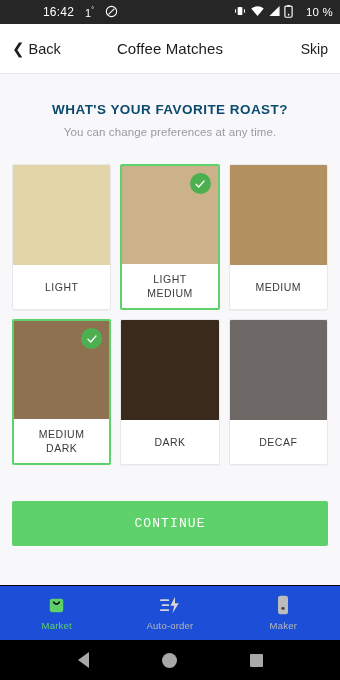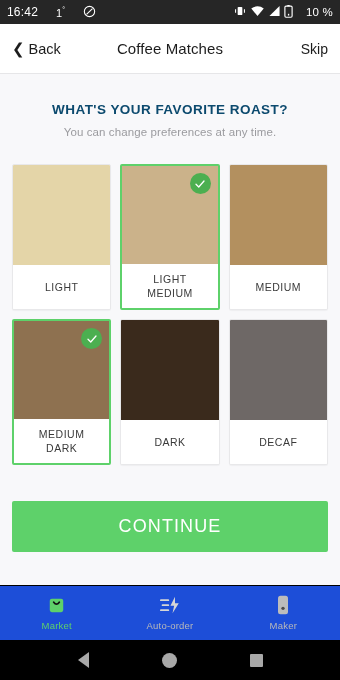--- a/index.html
+++ b/index.html
@@ -10,21 +10,21 @@
     overflow:hidden;
   }
   .phone { width:340px; height:680px; display:flex; flex-direction:column; background:#f8f8fa; }
 
   
   .statusbar {
     height:24px; background:#262626; color:#fff;
     display:flex; align-items:center; justify-content:space-between;
     padding:0 7px; font-size:11.5px; flex:0 0 24px;
   }
-  .sb-left { display:flex; align-items:center; gap:18px; }
+  .sb-left { display:flex; align-items:center; gap:11px;margin-left:36px; }
   .sb-right { display:flex; align-items:center; gap:3px; }
   .sb-time { font-size:12px; letter-spacing:.2px; }
   .sb-temp { font-size:11px; }
   .sb-temp sup { font-size:7px; }
   .ic { display:inline-block; }
   .pct { font-size:11.5px; margin-left:10px; letter-spacing:.2px; }
 
   
   .appbar {
     flex:0 0 50px; background:#fff; display:flex; align-items:center;
@@ -66,22 +66,22 @@
   .card-label {
     background:#fff; flex:1 1 auto; min-height:44px;
     display:flex; align-items:center; justify-content:center; text-align:center;
     font-size:10.5px; color:#3a3a3a; letter-spacing:.5px; line-height:1.35;
     padding:6px 2px;
   }
 
   .continue {
     display:block; width:100%; margin:36px 0 0; padding:15px 0;
     background:#5ed16a; color:#fff; border:none; border-radius:2px;
-    font-family:Liberation Sans, sans-serif;
-    font-size:18px; letter-spacing:1.1px; cursor:pointer;
+    font-family:Liberation Mono, monospace;
+    font-size:13px; letter-spacing:1.1px; cursor:pointer;
   }
 
   
   .tabbar {
     flex:0 0 55px; background:#1d4ed8; display:flex; align-items:center;
     border-top:1px solid #000;
   }
   .tab { flex:1; display:flex; flex-direction:column; align-items:center; gap:5px; cursor:pointer; }
   .tab-ico { height:20px; display:flex; align-items:center; justify-content:center; }
   .tab-ico svg { display:block; }

